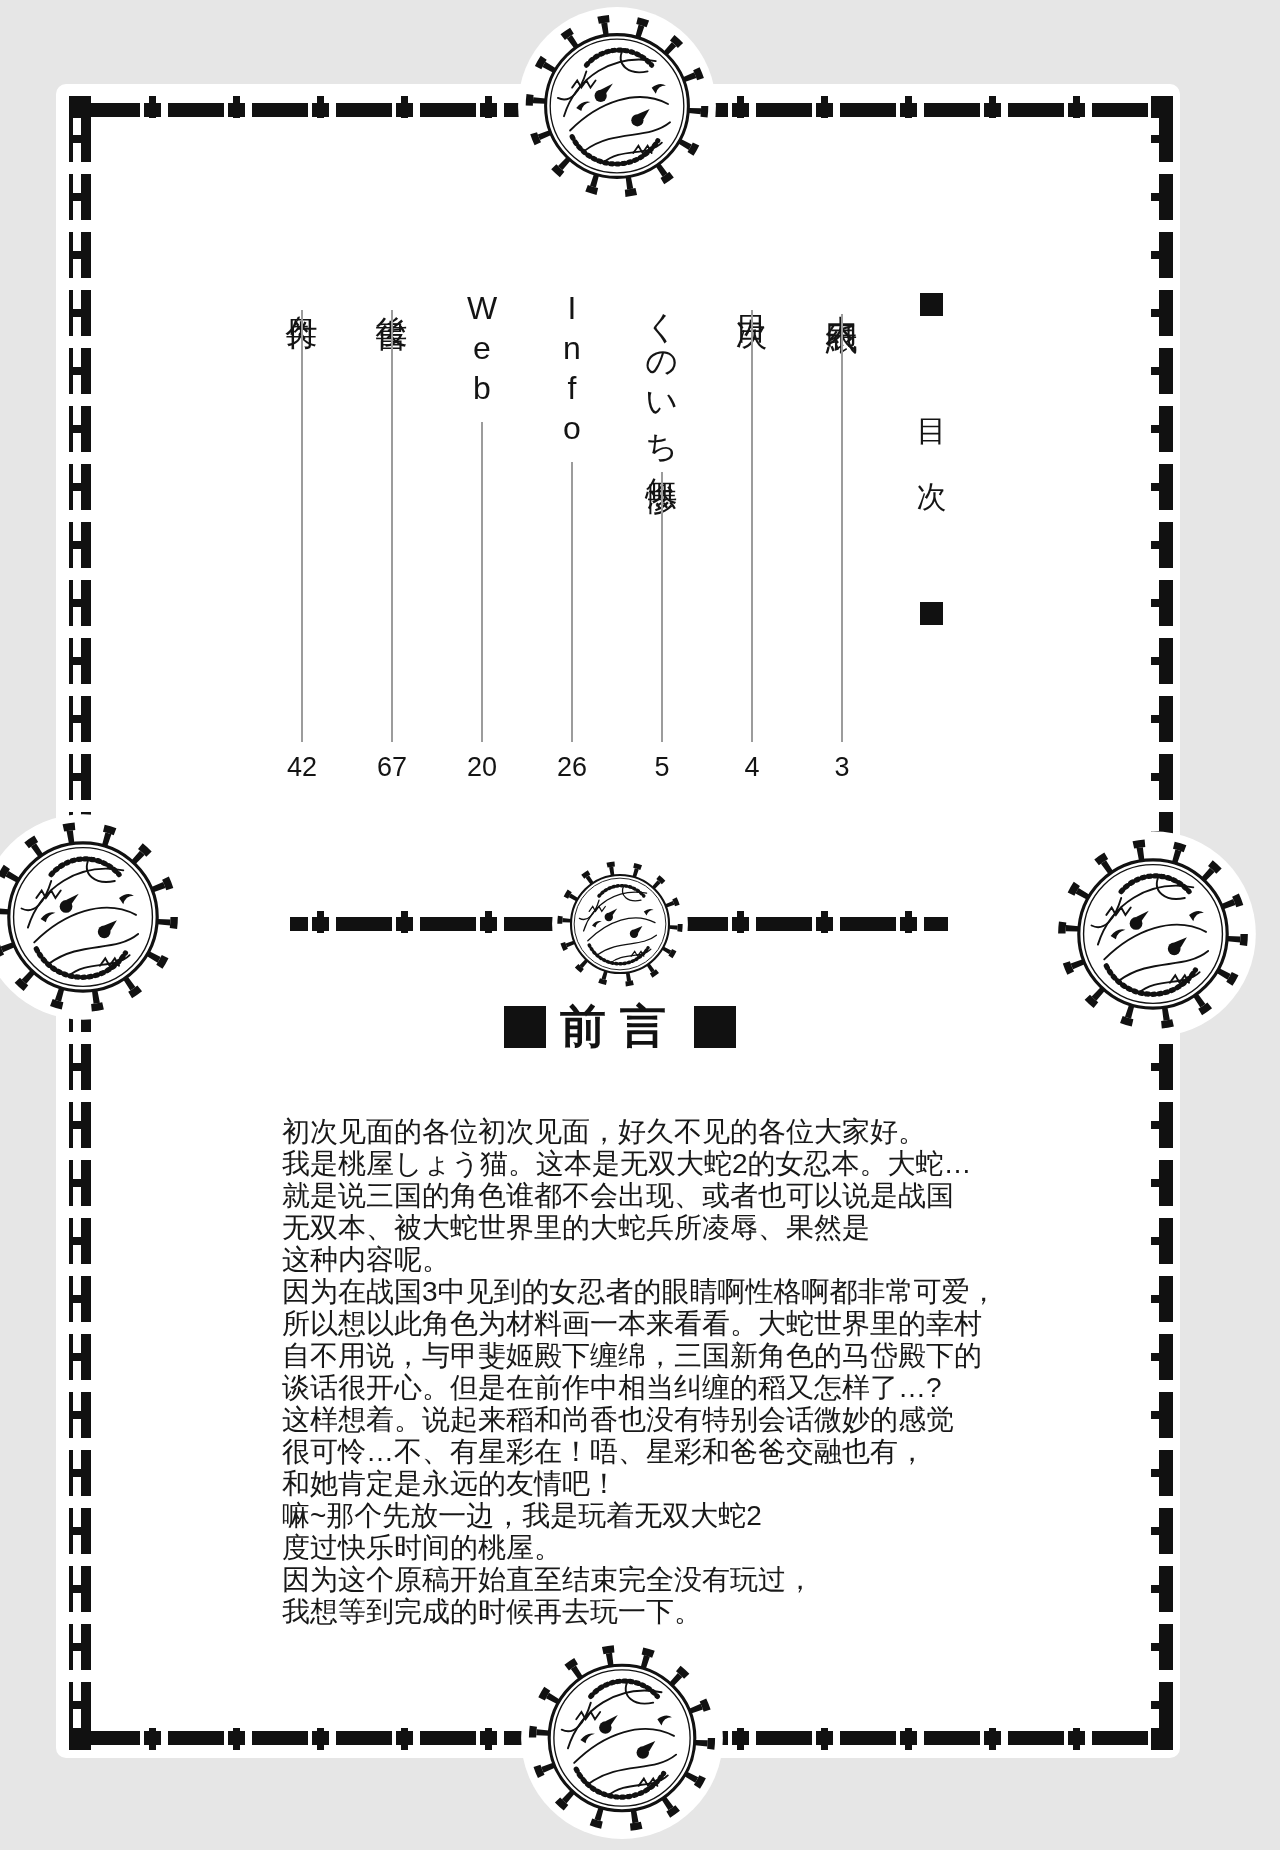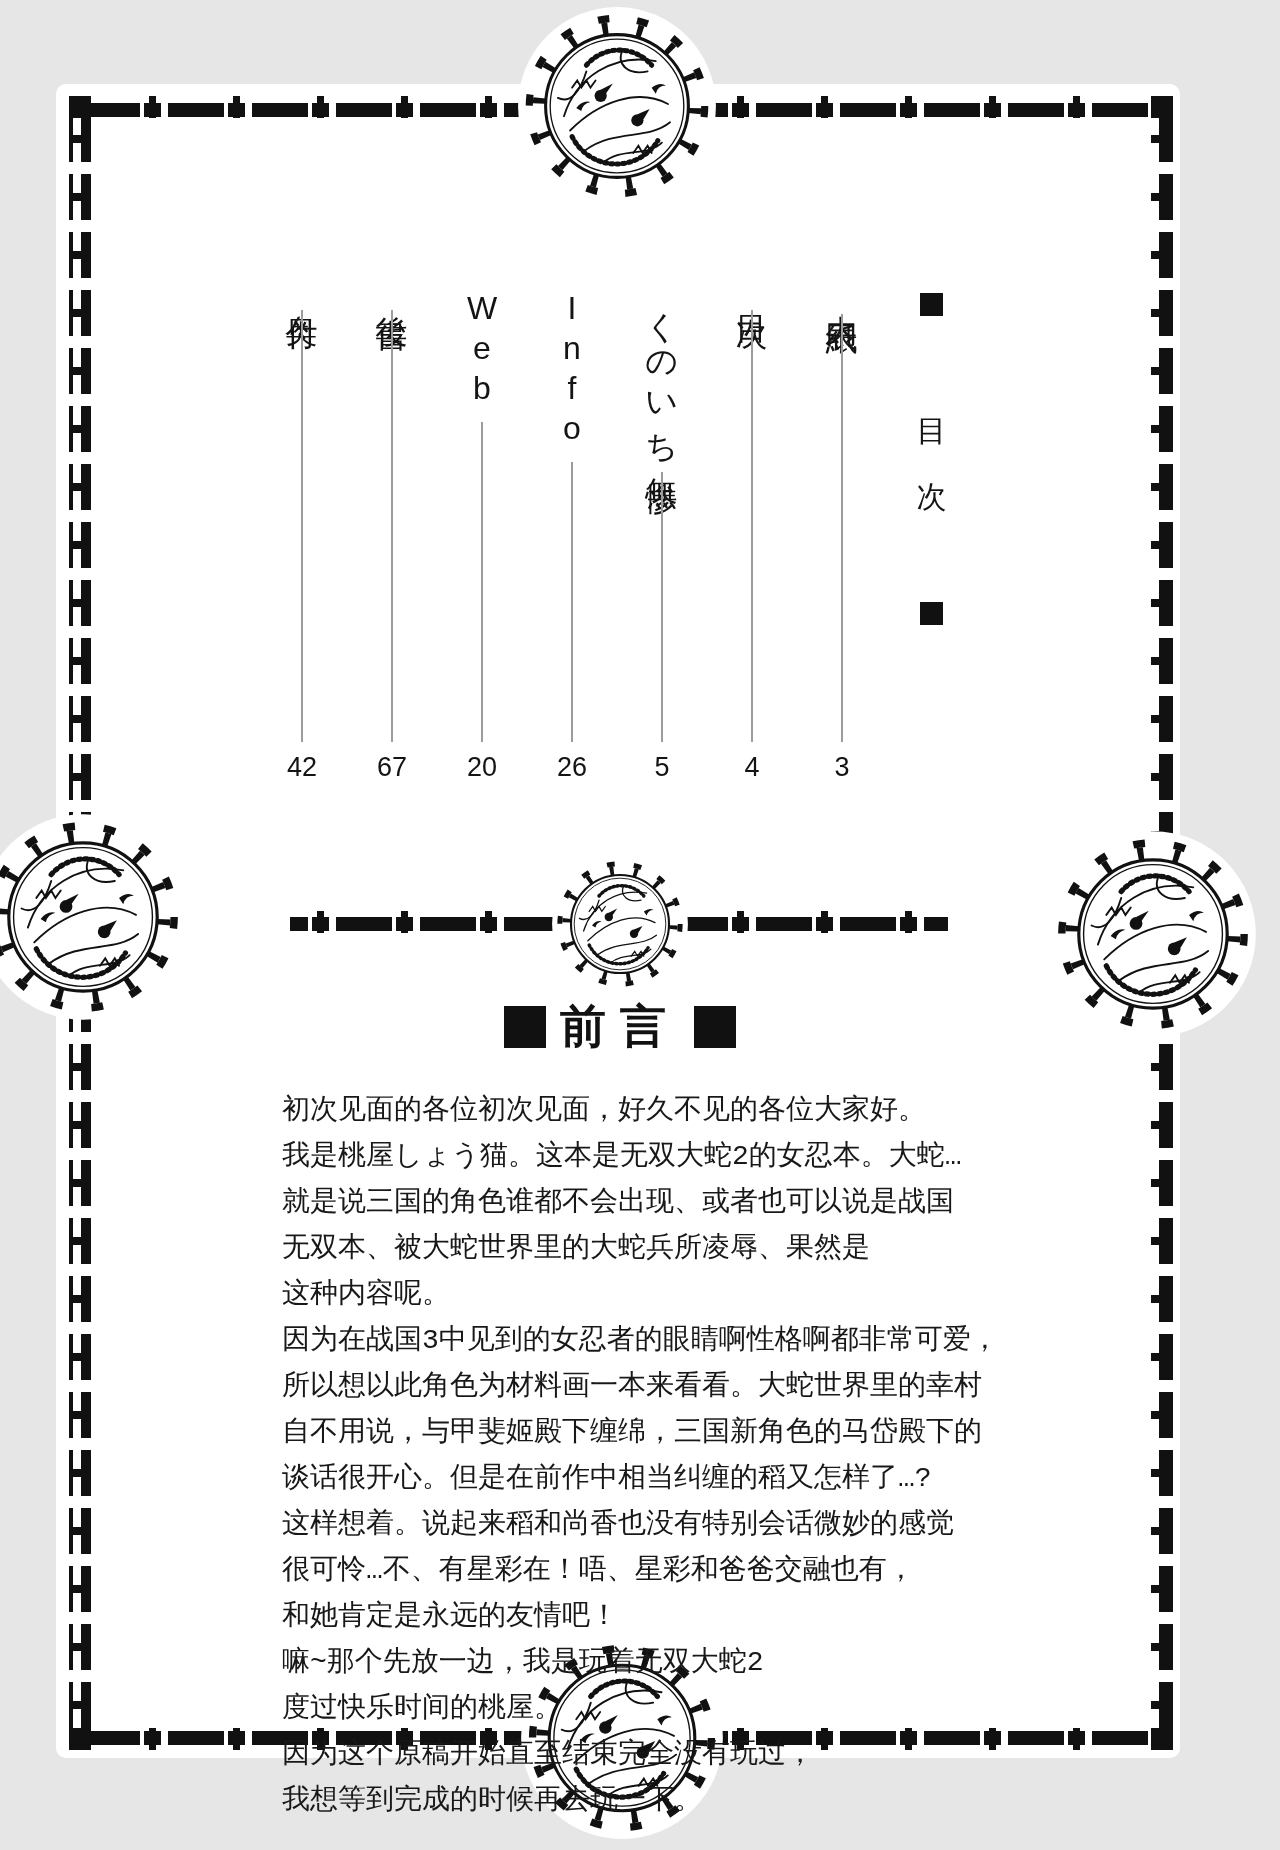--- a/index.html
+++ b/index.html
@@ -41,22 +41,22 @@
   .preface-heading{
     position:absolute;left:380px;top:1002px;width:480px;height:50px;
     display:flex;align-items:center;justify-content:center;gap:14px;
   }
   .sq-lg{width:42px;height:42px;background:#111;}
   .preface-title{
     font-family:"Liberation Serif",serif;font-weight:600;font-size:46px;
     letter-spacing:14px;color:#111;
   }
   .preface-text{
-    position:absolute;left:282px;top:1088px;width:770px;
-    font-family:Liberation Mono, monospace;font-size:28px;line-height:46px;
+    position:absolute;left:282px;top:1116px;width:770px;
+    font-family:Liberation Sans, sans-serif;font-size:28px;line-height:32px;
     white-space:pre-line;color:#181818;
   }
 </style>
 </head>
 <body>
 
 <div class="paper"></div>
 
 <svg class="decor-svg" width="1280" height="1850" viewBox="0 0 1280 1850" xmlns="http://www.w3.org/2000/svg">
   <defs>

